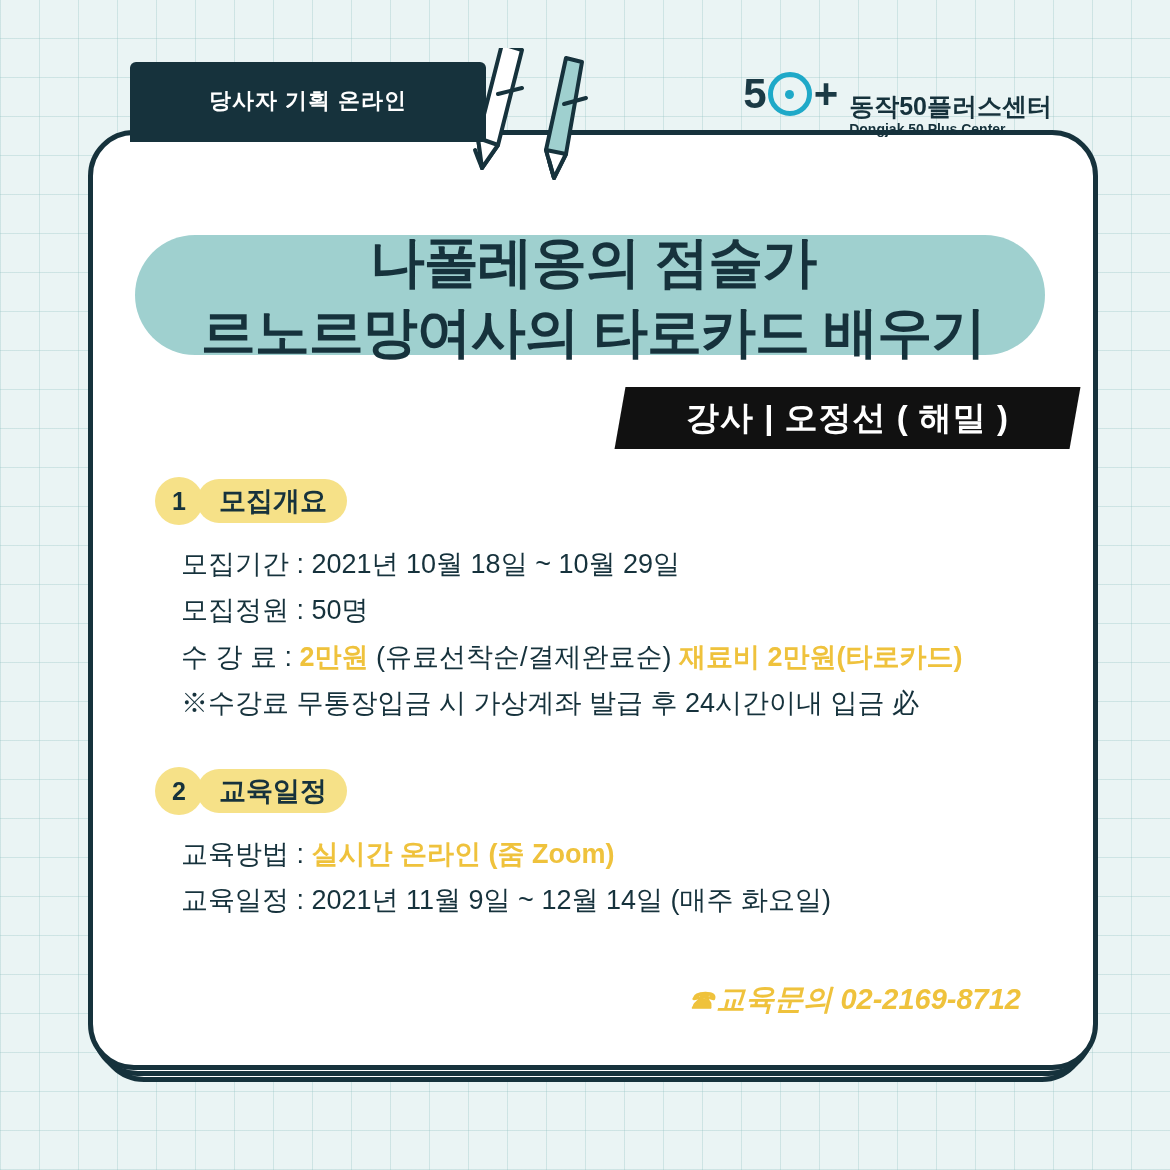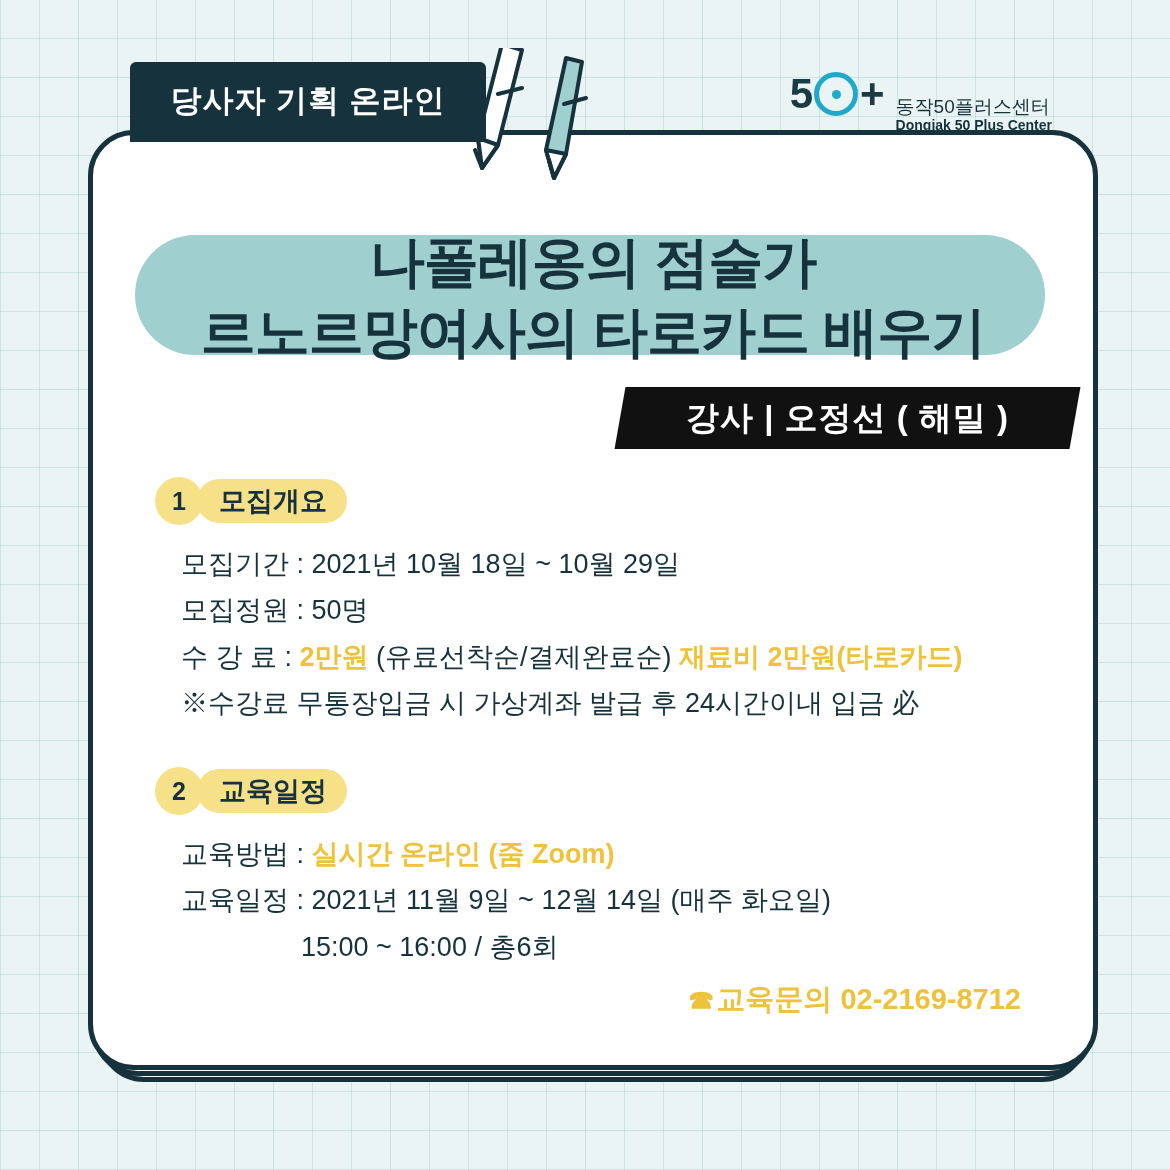--- a/index.html
+++ b/index.html
@@ -82,21 +82,21 @@
   }
   .ribbon-text {
     position: absolute;
     left: 0;
     top: 0;
     width: 356px;
     height: 78px;
     line-height: 78px;
     text-align: center;
     color: #ffffff;
-    font-size: 31px;
+    font-size: 22px;
     font-weight: bold;
     letter-spacing: 1px;
   }
 
   
   .pencils {
     position: absolute;
     left: 452px;
     top: 48px;
     width: 230px;
@@ -140,22 +140,22 @@
     width: 9px;
     height: 9px;
     margin: -4.5px 0 0 -4.5px;
     border-radius: 50%;
     background: #1fa9c8;
   }
   .logo-text {
     line-height: 1.15;
   }
   .logo-name-ko {
-    font-size: 19px;
-    font-weight: normal;
+    font-size: 25px;
+    font-weight: bold;
     color: #16323c;
     margin-top: 41px;
   }
   .logo-name-en {
     font-size: 14px;
     font-weight: bold;
     color: #16323c;
   }
 
   
@@ -273,20 +273,21 @@
   
   .contact {
     position: absolute;
     right: 72px;
     top: 845px;
     font-size: 29px;
     font-weight: bold;
     color: #efc23c;
     z-index: 3;
     white-space: nowrap;
+    font-style: italic;
   }
   .phone-icon {
     font-size: 26px;
     margin-right: 2px;
   }
 </style>
 </head>
 <body>
 
 <div class="poster">
@@ -328,21 +329,20 @@
           <div class="sec-num">2</div>
           <div class="sec-label-chip">
             <span class="sec-label">교육일정</span>
           </div>
         </div>
         <div class="lines">
           <div class="line normal">
             <span>교육방법 : </span><span class="hl-yellow">실시간 온라인 (줌 Zoom)</span>
           </div>
           <div class="line normal">교육일정 : 2021년 11월 9일 ~ 12월 14일 (매주 화요일)</div>
-          <div class="line normal line-indent">15:00 ~ 16:00 / 총6회</div>
         </div>
       </div>
 
       <div class="contact">
         <span class="phone-icon">☎</span><span>교육문의 02-2169-8712</span>
       </div>
 
     </div>
   </div>
 

